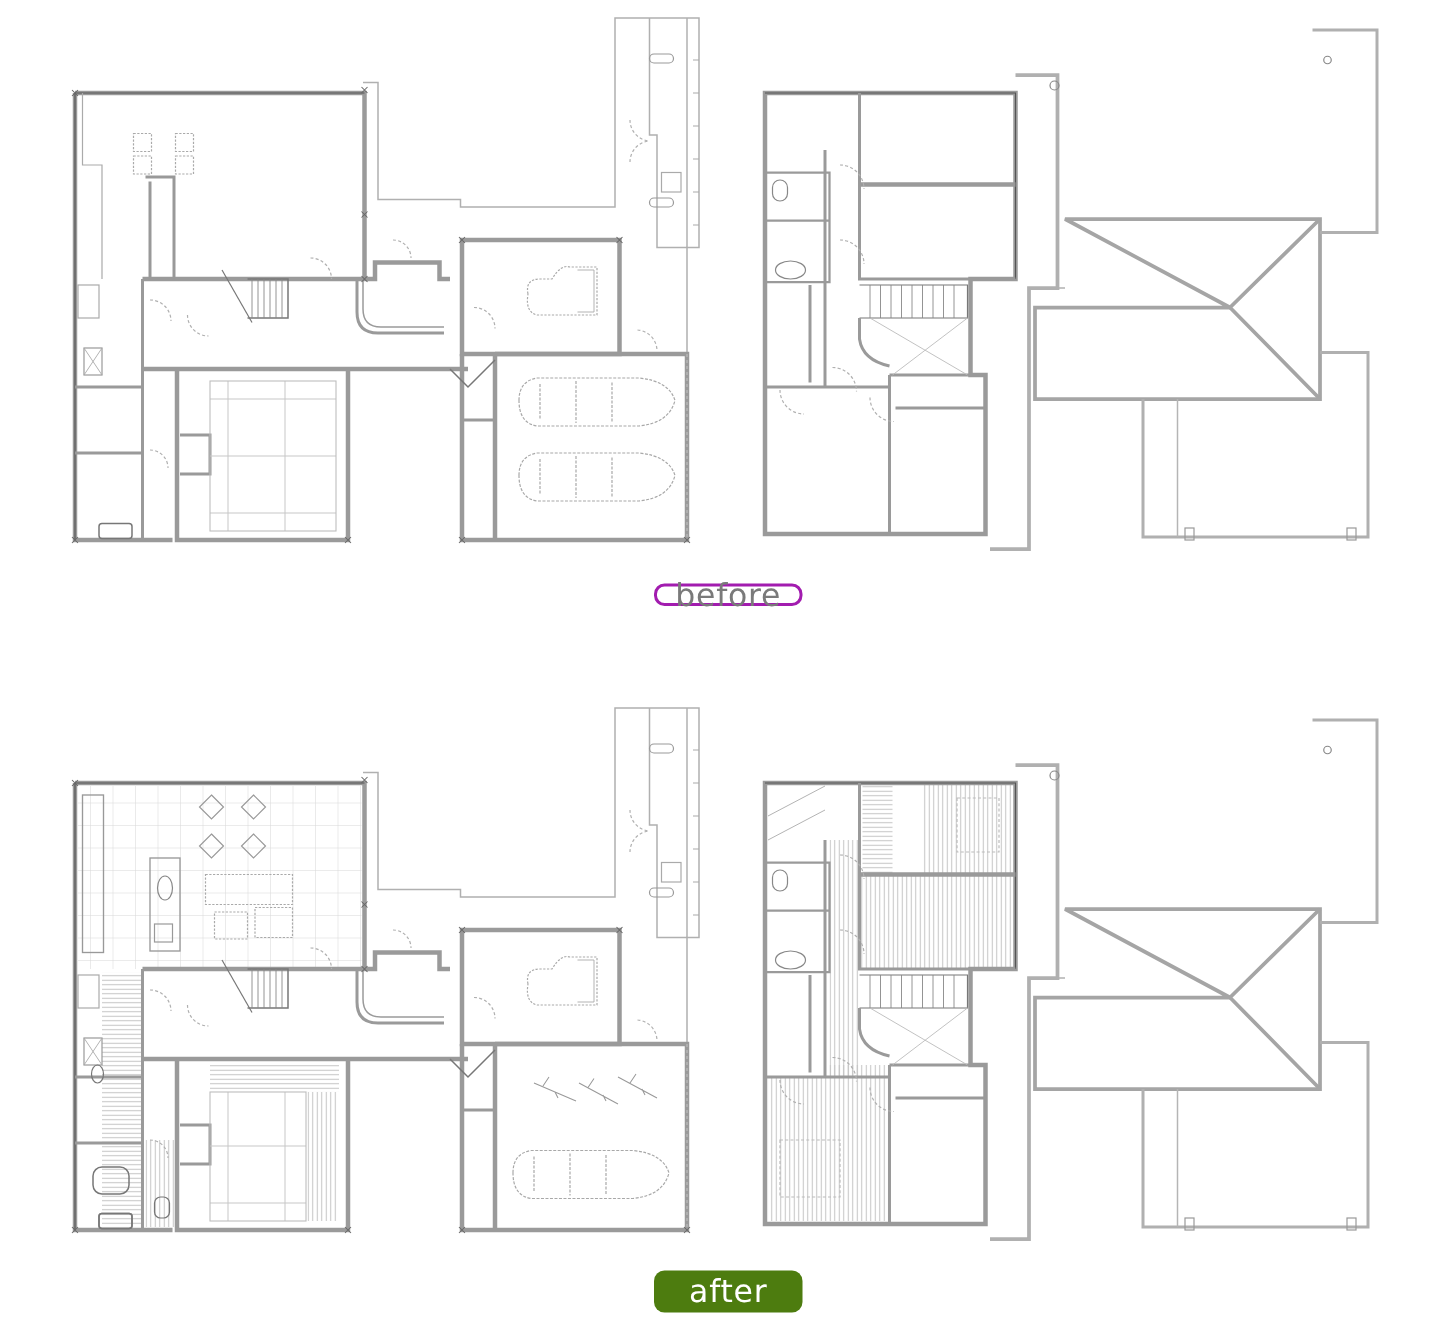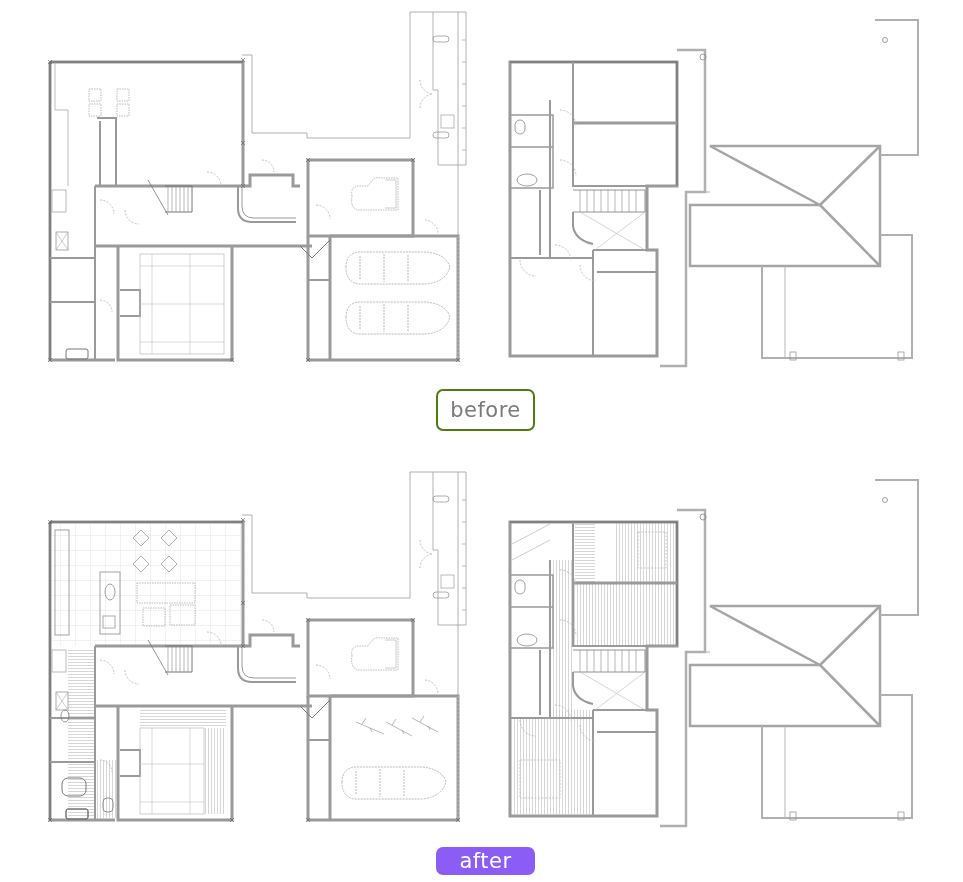--- a/index.html
+++ b/index.html
@@ -3,22 +3,22 @@
 <meta charset="utf-8">
 <style>
   html, body { margin: 0; padding: 0; background: #ffffff; }
   body { width: 963px; height: 882px; position: relative; overflow: hidden; font-family: "DejaVu Sans", sans-serif; }
   #stage { position: absolute; left: 0; top: 0; width: 963px; height: 882px; }
   .label-pill {
     position: absolute; display: flex; align-items: center; justify-content: center;
     font-family: "DejaVu Sans", sans-serif; font-size: 21px; letter-spacing: 0.5px;
     box-sizing: border-box; border-radius: 7px;
   }
-  .label-before { left: 436px; top: 389px; width: 99px; height: 42px; border: 2px solid #4d7c0f; color: #7a7a7a; background: #fff; }
-  .label-after  { left: 436px; top: 847px; width: 99px; height: 28px; background: #8b5cf6; color: #ffffff; border: none; text-align: right; }
+  .label-before { left: 436px; top: 389px; width: 99px; height: 15px; border: 2px solid #a21caf; color: #7a7a7a; background: #fff; }
+  .label-after  { left: 436px; top: 847px; width: 99px; height: 28px; background: #4d7c0f; color: #ffffff; border: none; text-align: right; }
 </style>
 </head>
 <body>
 
 <div id="stage">
 <svg width="963" height="882" viewBox="0 0 963 882" xmlns="http://www.w3.org/2000/svg">
   <defs>
     <pattern id="hatchV" width="3" height="3" patternUnits="userSpaceOnUse">
       <line x1="1.5" y1="0" x2="1.5" y2="3" stroke="#c4c4c4" stroke-width="0.7"></line>
     </pattern>

